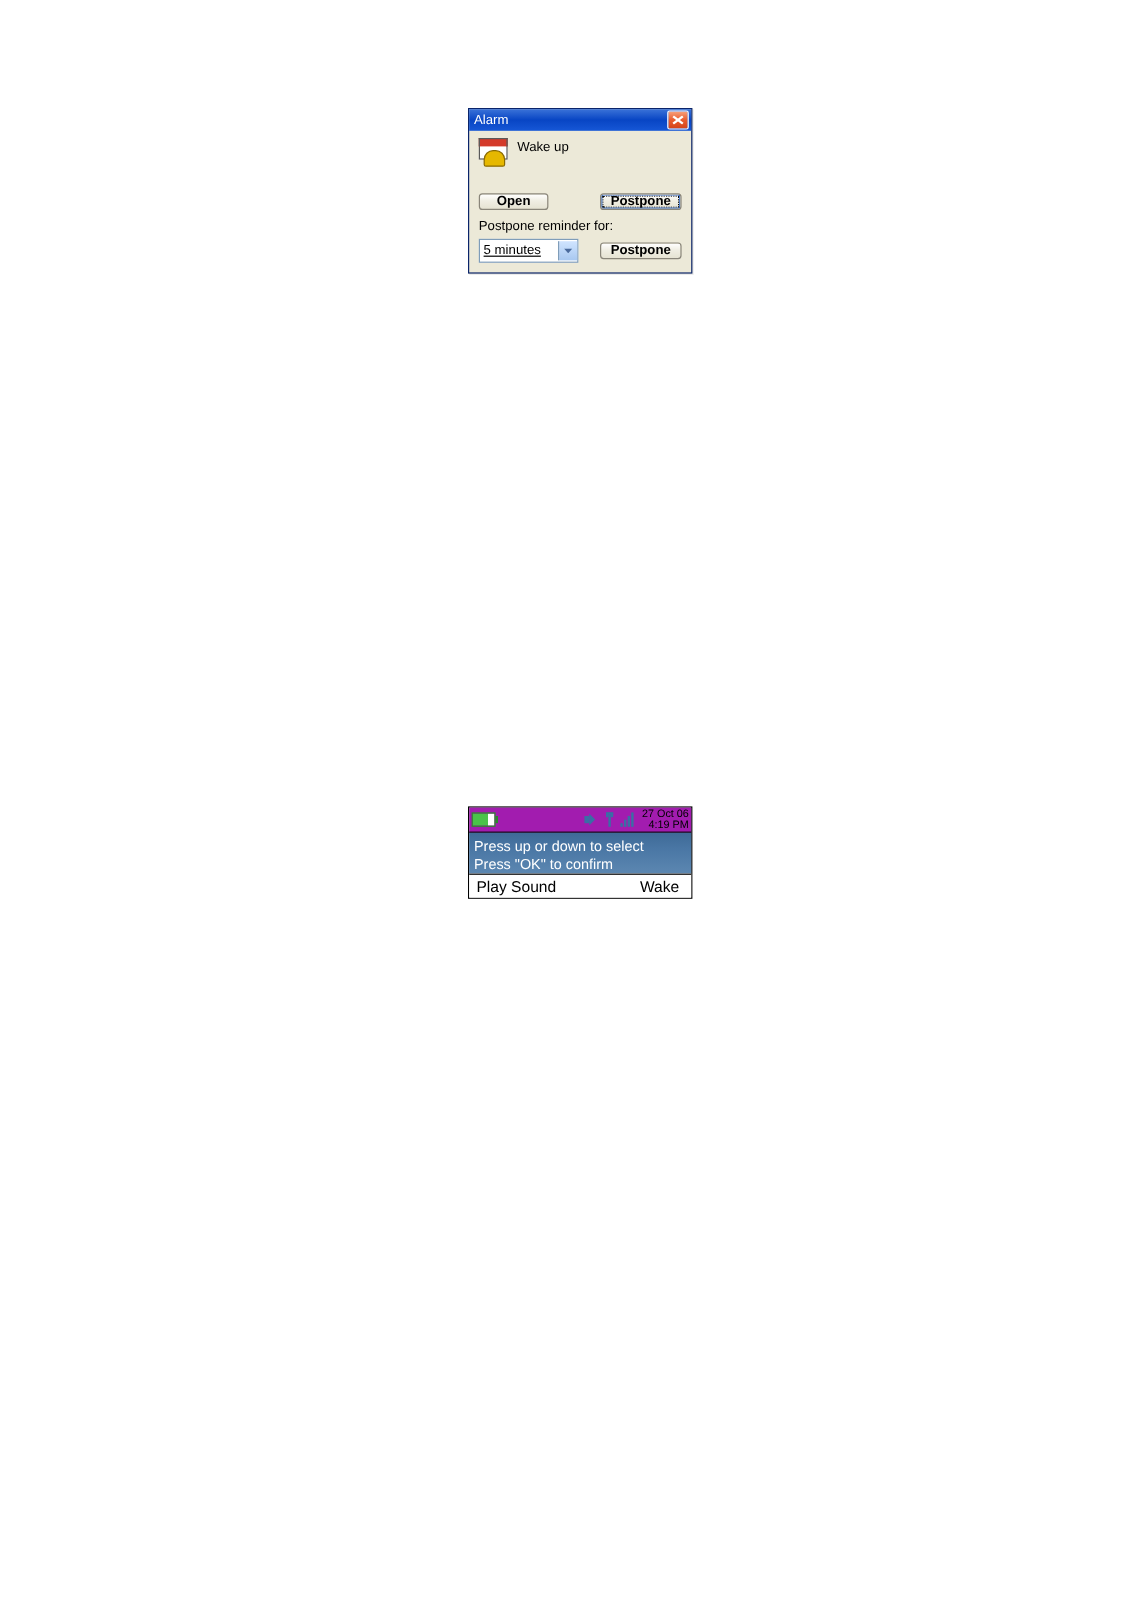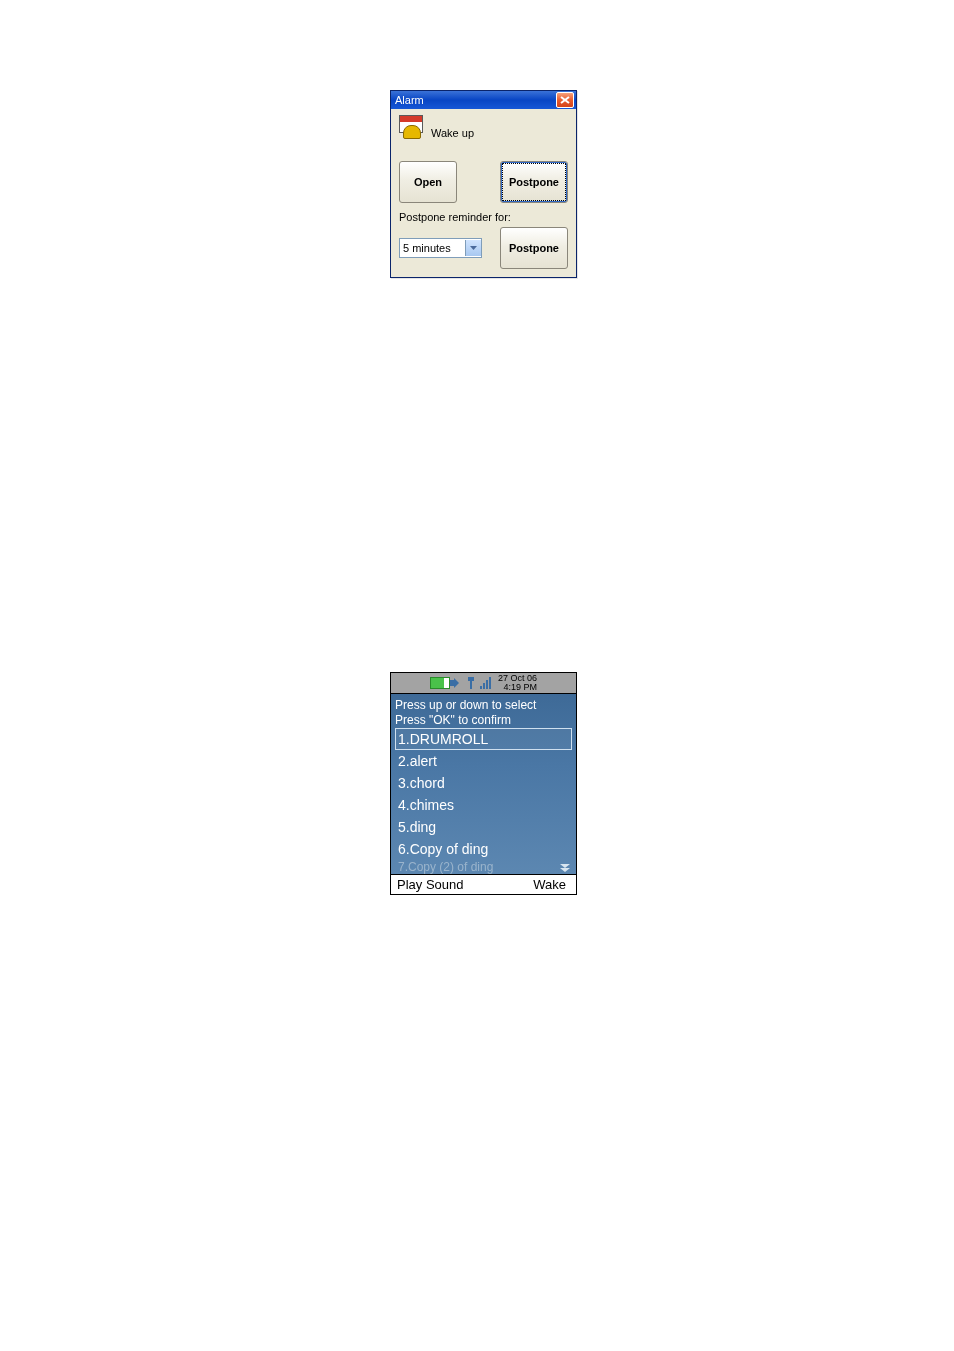--- a/index.html
+++ b/index.html
@@ -47,21 +47,21 @@
     cursor: pointer;
   }
   .close-btn svg { display:block; }
   .alarm-body {
     padding: 6px 8px 8px 8px;
     font-size: 11px;
     color: #000000;
   }
   .alarm-row1 {
     display: flex;
-    align-items: flex-end;
+    align-items: flex-start;
     gap: 8px;
     margin-bottom: 22px;
   }
   .alarm-icon {
     width: 24px;
     height: 24px;
     position: relative;
     flex: 0 0 auto;
   }
   .alarm-icon .cal {
@@ -77,21 +77,21 @@
     background:#e6b800; border-radius:8px 8px 2px 2px; border:1px solid #8a6a00;
   }
   .alarm-label { padding-top: 2px; }
   .alarm-buttons {
     display: flex;
     justify-content: space-between;
     margin-bottom: 8px;
   }
   .xp-button {
     min-width: 58px;
-    padding: 14px 8px;
+    padding: 0 8px;
     font-size: 11px;
     font-weight: bold;
     font-family: Tahoma, Arial, sans-serif;
     background: linear-gradient(to bottom, #ffffff 0%, #f0eee3 45%, #e6e3d3 100%);
     border: 1px solid #8a867a;
     border-radius: 3px;
     cursor: pointer;
     color:#000;
     text-align:center;
   }
@@ -113,20 +113,21 @@
     width: 78px;
     height: 18px;
     border: 1px solid #7f9db9;
     background: #ffffff;
     display: flex;
     align-items: center;
     justify-content: space-between;
     padding: 0 0 0 3px;
     font-size: 11px;
     cursor: pointer;
+    text-decoration: underline;
   }
   .xp-select .sel-arrow {
     width: 15px;
     height: 16px;
     background: linear-gradient(to bottom, #d0e4ff, #a8c8f0);
     border-left: 1px solid #7f9db9;
     display:flex; align-items:center; justify-content:center;
   }
 
   
@@ -136,24 +137,24 @@
     top: 672px;
     width: 185px;
     border: 1px solid #000000;
     background: #ffffff;
     font-size: 12px;
   }
   .mob-status {
     height: 20px;
     display: flex;
     align-items: center;
-    justify-content: center;
+    justify-content: space-between;
     padding: 0 2px;
     border-bottom: 1px solid #000000;
-    background:#a3a3a3;
+    background:#a21caf;
   }
   .mob-status-left {
     display:flex; gap:3px; align-items:center;
   }
   .batt-icon {
     width: 18px; height: 10px; border:1px solid #2a8a2a; position:relative;
     background: linear-gradient(to right, #4ac24a 0%, #4ac24a 70%, #ffffff 70%);
   }
   .batt-icon::after {
     content:""; position:absolute; right:-3px; top:2px; width:2px; height:6px; background:#2a8a2a;
@@ -296,33 +297,18 @@
         <div>27 Oct 06</div>
         <div>4:19 PM</div>
       </div>
     </div>
   </div>
   <div class="mob-content">
     <div class="mob-instr">
       <div>Press up or down to select</div>
       <div>Press "OK" to confirm</div>
     </div>
-    <div class="mob-list-wrap">
-      <div class="mob-item sel">1.DRUMROLL</div>
-      <div class="mob-item">2.alert</div>
-      <div class="mob-item">3.chord</div>
-      <div class="mob-item">4.chimes</div>
-      <div class="mob-item">5.ding</div>
-      <div class="mob-item">6.Copy of ding</div>
-      <div class="mob-item cut">7.Copy (2) of ding</div>
-      <div class="mob-scroll-ind">
-        <svg width="10" height="8" viewBox="0 0 10 8">
-          <polygon points="0,0 10,0 5,4" fill="#d8e5f0"></polygon>
-          <polygon points="0,4 10,4 5,8" fill="#d8e5f0"></polygon>
-        </svg>
-      </div>
-    </div>
   </div>
   <div class="mob-softkeys">
     <span>Play Sound</span>
     <span>Wake</span>
   </div>
 </div>
 
 </body></html>

